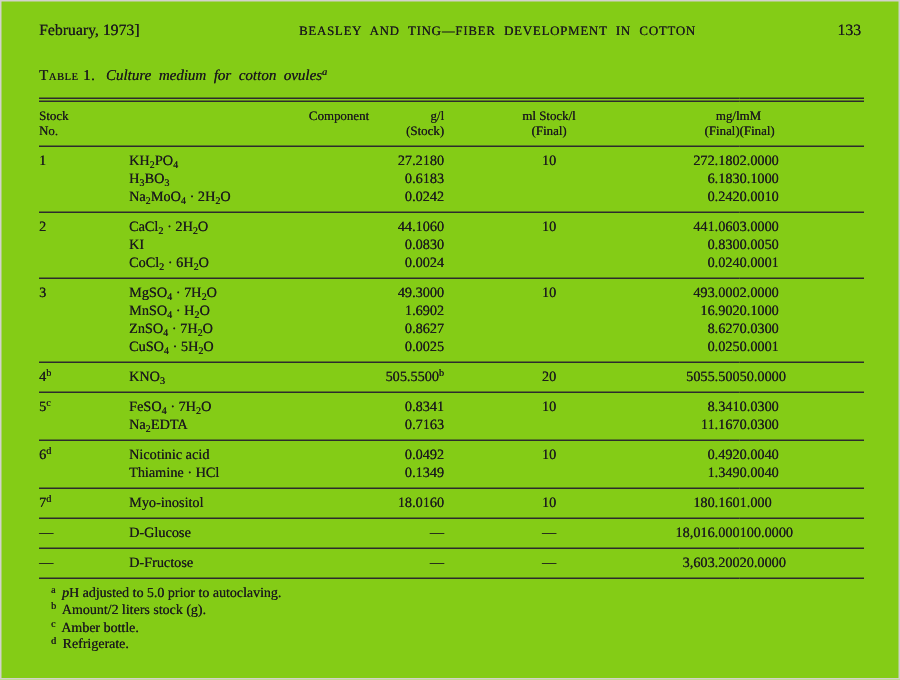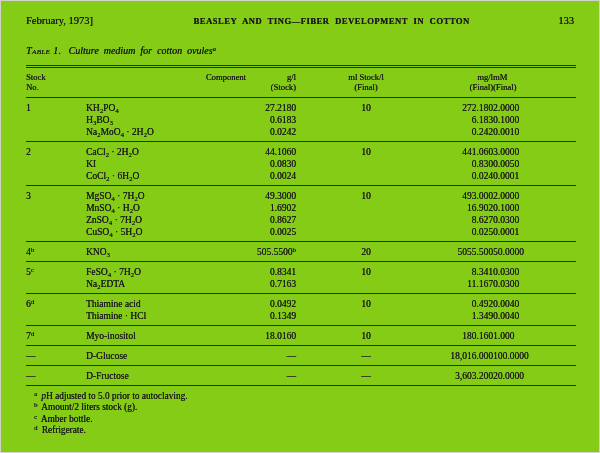--- a/index.html
+++ b/index.html
@@ -16,29 +16,29 @@
     text-shadow: 0.15px 0 0 currentColor;
   }
   .page-header {
     display: flex;
     justify-content: space-between;
     align-items: baseline;
   }
   .journal-date { font-size: 10.5px; }
   .running-head {
     font-size: 8.6px;
-    font-weight: 700;
+    font-weight: 400;
     letter-spacing: 0.5px;
     word-spacing: 3px;
     padding-left: 12px;
   }
   .page-number { font-size: 10.5px; }
 
   .table-caption { margin-top: 19px; font-size: 10px; }
-  .cap-label { font-variant: small-caps; letter-spacing: 0.4px; font-style: italic; }
+  .cap-label { font-variant: small-caps; letter-spacing: 0.4px; }
   .cap-title { font-style: italic; margin-left: 7px; word-spacing: 2.5px; }
 
   table {
     width: 550px;
     margin-top: 9px;
     border-collapse: collapse;
     border-top: 3px double #2c2c2c;
     border-bottom: 1px solid #2c2c2c;
     font-size: 9.5px;
     table-layout: fixed;
@@ -221,21 +221,21 @@
           <td class="c-comp">Na<sub>2</sub>EDTA</td>
           <td class="c-gl">0.7163</td>
           <td class="c-ml"></td>
           <td class="c-mgl">11.167</td>
           <td class="c-mm">0.0300</td>
         </tr>
       </tbody>
       <tbody>
         <tr>
           <td class="c-stock">6<sup>d</sup></td>
-          <td class="c-comp">Thiamine acid</td>
+          <td class="c-comp">Nicotinic acid</td>
           <td class="c-gl">0.0492</td>
           <td class="c-ml">10</td>
           <td class="c-mgl">0.492</td>
           <td class="c-mm">0.0040</td>
         </tr>
         <tr>
           <td class="c-stock"></td>
           <td class="c-comp">Thiamine · HCl</td>
           <td class="c-gl">0.1349</td>
           <td class="c-ml"></td>

